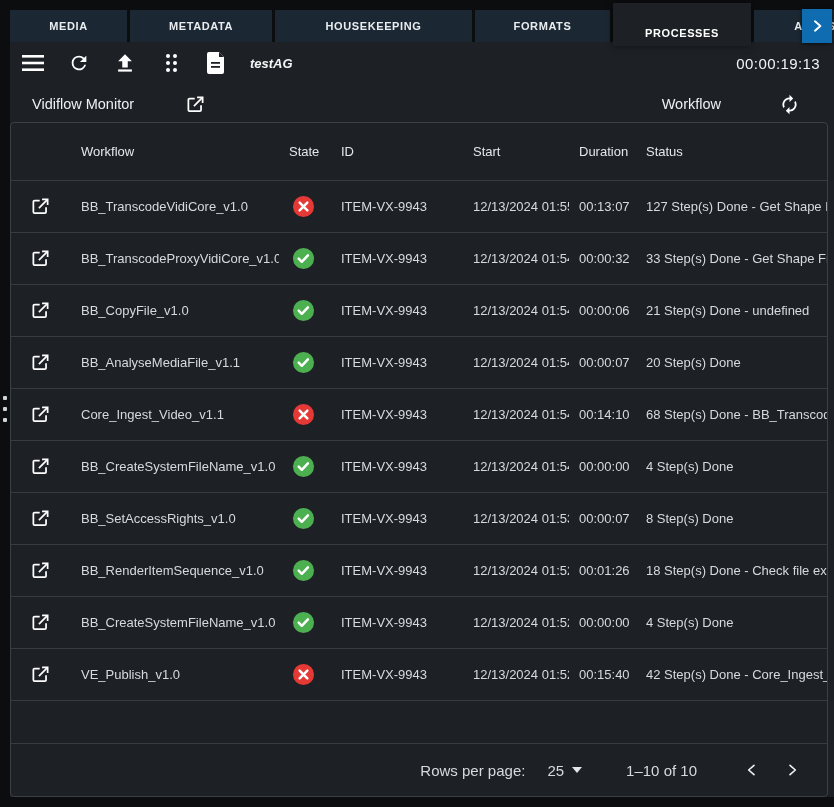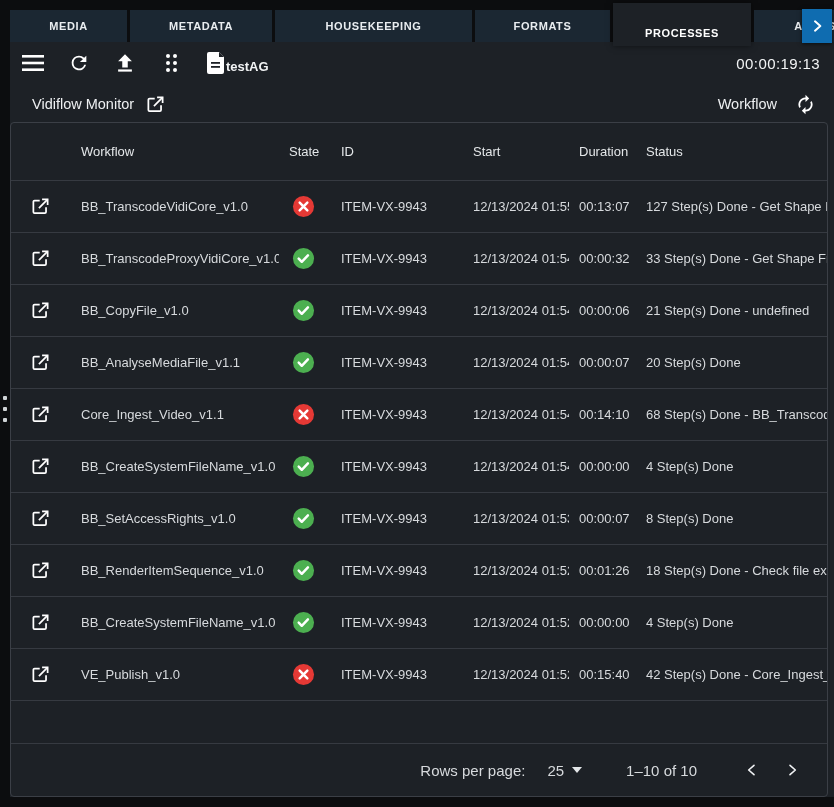--- a/index.html
+++ b/index.html
@@ -32,26 +32,26 @@
     display:flex; align-items:center; justify-content:center;
     box-shadow:0 1px 4px rgba(0,0,0,.6);
   }
 
   
   .main-panel { position:absolute; top:42px; left:10px; right:0; bottom:10px; background:#1d2126; z-index:2; }
 
   .toolbar { height:42px; display:flex; align-items:center; padding:0 14px 0 10px; }
   .tool-btn { background:none; border:none; cursor:pointer; padding:0; margin-right:20px;
               display:flex; align-items:center; justify-content:center; width:26px; height:26px; }
-  .doc-title { display:flex; align-items:flex-end; gap:0; margin-left:2px; }
+  .doc-title { display:flex; align-items:center; gap:24px; margin-left:2px;font-style:italic; }
   .doc-title .label { font-size:13px; font-weight:700; color:#f2f4f5; }
   .spacer { flex:1; }
   .timer { font-size:15px; color:#f2f4f5; letter-spacing:.4px; }
 
-  .monitor-row { height:40px; display:flex; align-items:center; padding:0 18px 0 22px; }
+  .monitor-row { height:40px; display:flex; align-items:center; padding:0 34px 0 22px;gap:40px; }
   .monitor-title { font-size:14.5px; color:#eef0f2; margin-right:12px; }
   .panel-label { font-size:14.5px; color:#eef0f2; margin-right:18px; }
   .icon-btn { background:none; border:none; cursor:pointer; padding:0;
               display:flex; align-items:center; justify-content:center; }
 
   
   .table-card {
     position:absolute; top:80px; left:0; right:6px; bottom:0;
     border:1px solid #3b3f46; border-radius:4px;
     background:#1d2126; overflow:hidden;

